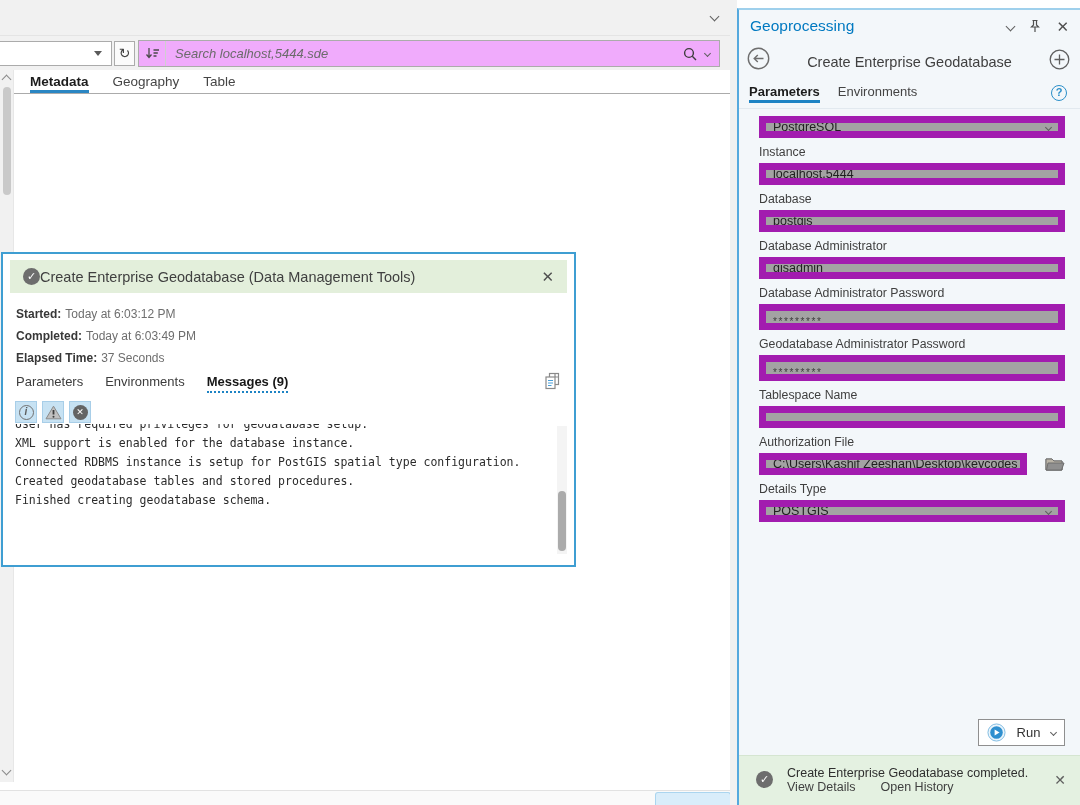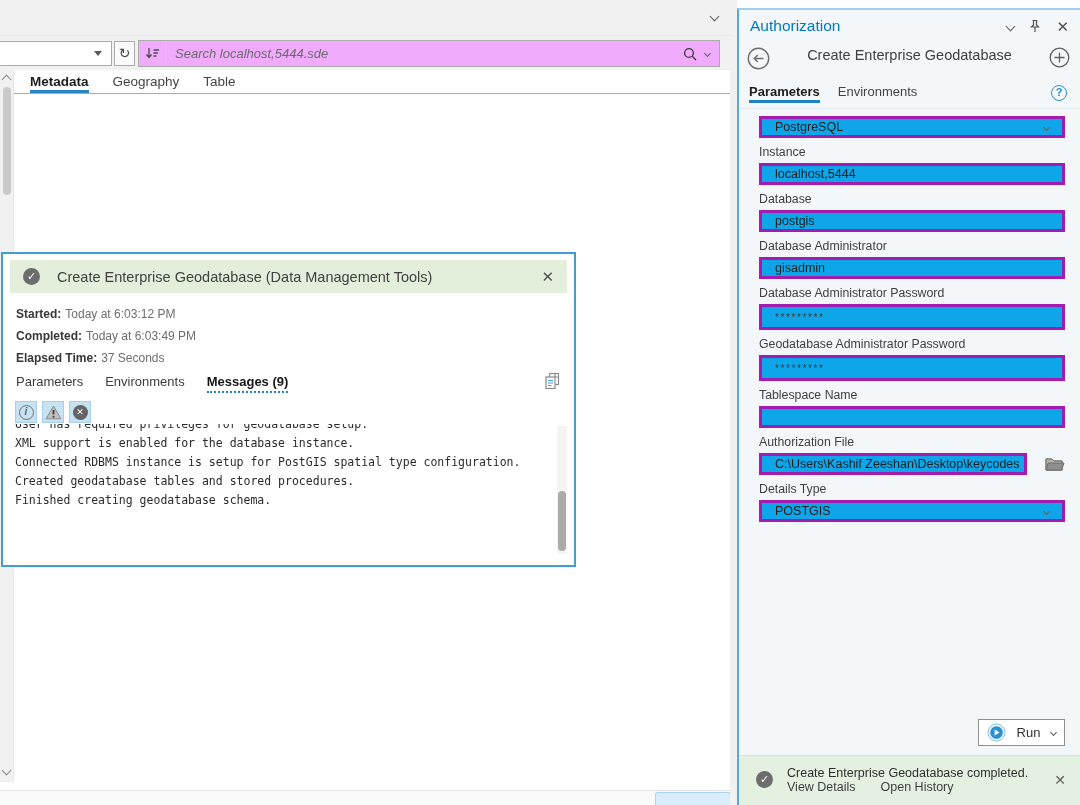--- a/index.html
+++ b/index.html
@@ -32,21 +32,21 @@
 .lscroll .down{top:697px}
 .lthumb{position:absolute;left:3px;top:17px;width:8px;height:108px;background:#c9c9c9;border-radius:4px}
 .bottom-strip{position:absolute;left:0;top:790px;width:730px;height:15px;background:#fafafa;border-top:1px solid #e2e2e2}
 .dock-tab{position:absolute;left:655px;top:792px;width:76px;height:13px;background:#d9edfa;border:1px solid #abd5ef;border-bottom:none;border-radius:3px 3px 0 0}
 .splitter{position:absolute;left:730px;top:0;width:7px;height:805px;background:#f1f1f1}
 
 
 .dialog{position:absolute;left:1px;top:252px;width:575px;height:315px;background:#fff;border:2px solid #3f9ed2}
 .dlg-header{position:absolute;left:7px;top:6px;right:7px;height:33px;background:#e3efdb;display:flex;align-items:center;padding:0 13px}
 .badge{width:17px;height:17px;border-radius:50%;background:#6d6d6d;color:#fff;font-size:11px;line-height:17px;text-align:center;flex:none}
-.dlg-title{font-size:14.5px;color:#404040;flex:1;padding-left:17px}
+.dlg-title{font-size:14.5px;color:#404040;flex:1;}
 .xglyph{color:#4f4f4f;font-size:15px;line-height:15px}
 .dlg-meta{position:absolute;left:13px;top:49px;font-size:12px;color:#6e6e6e}
 .dlg-meta .mrow{height:22px;line-height:22px}
 .dlg-meta b{color:#383838;font-weight:700;margin-right:4px}
 .dlg-tabs{position:absolute;left:13px;top:120px;display:flex;gap:22px;font-size:13px;color:#3c3c3c;align-items:flex-end}
 .dtab{padding-bottom:4px}
 .dtab.active{color:#161616;font-weight:700;border-bottom:2px dotted #1d83c4;padding-bottom:2px}
 .copy-btn{position:absolute;right:13px;top:118px}
 .dlg-filters{position:absolute;left:12px;top:147px;display:flex;gap:5px}
 .fbtn{width:22px;height:22px;background:#c7e2f3;border:1px solid #a8cee8;display:flex;align-items:center;justify-content:center}
@@ -55,32 +55,32 @@
 .dlg-msgs{position:absolute;left:12px;top:170px;width:534px;height:132px;overflow:hidden;font-family:"DejaVu Sans Mono","Liberation Mono",monospace;font-size:11.5px;line-height:19px;color:#2b2b2b}
 .mline:first-child{margin-top:-9px}
 .result{color:#6e6e6e;font-style:italic}
 .dlg-vscroll{position:absolute;right:7px;top:172px;width:10px;height:128px;background:#f4f4f4}
 .dlg-vthumb{position:absolute;left:1px;bottom:3px;width:8px;height:60px;background:#ababab;border-radius:4px}
 
 
 .gp{position:absolute;left:737px;top:8px;width:343px;height:797px;background:#f3f7fa;border-left:2px solid #56a9de;border-top:2px solid #9fd0ec}
 .gp-title-row{position:absolute;left:11px;top:7px;right:11px;display:flex;align-items:center;gap:15px}
 .gp-title{color:#0079c1;font-size:15.5px;flex:1}
-.gp-tool-row{position:absolute;left:8px;top:37px;right:10px;display:flex;align-items:flex-start}
+.gp-tool-row{position:absolute;left:8px;top:37px;right:10px;display:flex;align-items:flex-end}
 .gp-tool-title{flex:1;text-align:center;font-size:14.5px;color:#404040}
 .iconbtn{display:flex;align-items:center;justify-content:center}
 .gp-tabs{position:absolute;left:10px;top:74px;display:flex;gap:18px;font-size:13px;color:#444;align-items:flex-end}
 .gptab{padding-bottom:4px}
 .gptab.active{color:#1c1c1c;font-weight:700;border-bottom:3px solid #1d83c4;padding-bottom:1px}
 .help-btn{position:absolute;right:13px;top:75px;width:16px;height:16px;border:1.5px solid #2b8fc9;border-radius:50%;color:#2b8fc9;font-size:11px;line-height:13px;text-align:center;font-weight:700}
 .gp-sep{position:absolute;left:0;top:98px;width:100%;height:1px;background:#e2e9ef}
 .gp-fields{position:absolute;left:20px;top:106px;width:306px}
 .fgroup{margin-bottom:7px}
 .flabel{font-size:12.3px;color:#3f3f3f;margin-bottom:3px;height:15px}
-.finput,.fselect{height:22px;background:#0ea5e9;border:3px solid #a21caf;font-size:12.5px;color:#1f1f1f;display:flex;align-items:center;padding:0 13px;white-space:nowrap;overflow:hidden}
+.finput,.fselect{height:22px;background:#a3a3a3;border:7px solid #a21caf;font-size:12.5px;color:#1f1f1f;display:flex;align-items:center;padding:0 7px;white-space:nowrap;overflow:hidden}
 .fselect{justify-content:space-between}
 .fpwd{height:26px;align-items:flex-start;padding-top:5px;font-size:10px;letter-spacing:1.6px;color:#3c3c3c}
 .frow{display:flex;align-items:center;gap:18px}
 .frow .finput{flex:1}
 .run-btn{position:absolute;right:15px;top:709px;width:87px;height:27px;background:#fff;border:1px solid #8f8f8f;display:flex;align-items:center;padding:0 8px;gap:8px}
 .run-label{flex:1;text-align:center;font-size:13px;color:#333}
 .gp-note{position:absolute;left:0;bottom:0;right:0;height:50px;background:#e4f1e1;border-top:1px solid #d5e5d1;display:flex;align-items:flex-start;padding:10px 14px 0 17px}
 .note-badge{margin-top:5px}
 .note-body{padding-left:14px;flex:1}
 .note-msg{font-size:12.5px;color:#2e2e2e}
@@ -184,21 +184,21 @@
         <div class="mline">Created geodatabase tables and stored procedures.</div>
         <div class="mline">Finished creating geodatabase schema.</div>
       </div>
     <div class="dlg-vscroll">
         <div class="dlg-vthumb"></div>
       </div>
   </div>
 
   <div class="gp">
     <div class="gp-title-row">
-      <span class="gp-title">Authorization</span>
+      <span class="gp-title">Geoprocessing</span>
       <span class="chev"></span>
       <span class="iconbtn">
         <svg width="12" height="14" viewBox="0 0 12 14">
             <path d="M3.5 1.5 H8.5 M4.5 1.5 V6 L2.5 8 H9.5 L7.5 6 V1.5 M6 8 V13" fill="none" stroke="#4f4f4f" stroke-width="1.2"></path>
           </svg>
       </span>
       <span class="xglyph">✕</span>
     </div>
     <div class="gp-tool-row">
       <span class="iconbtn">

